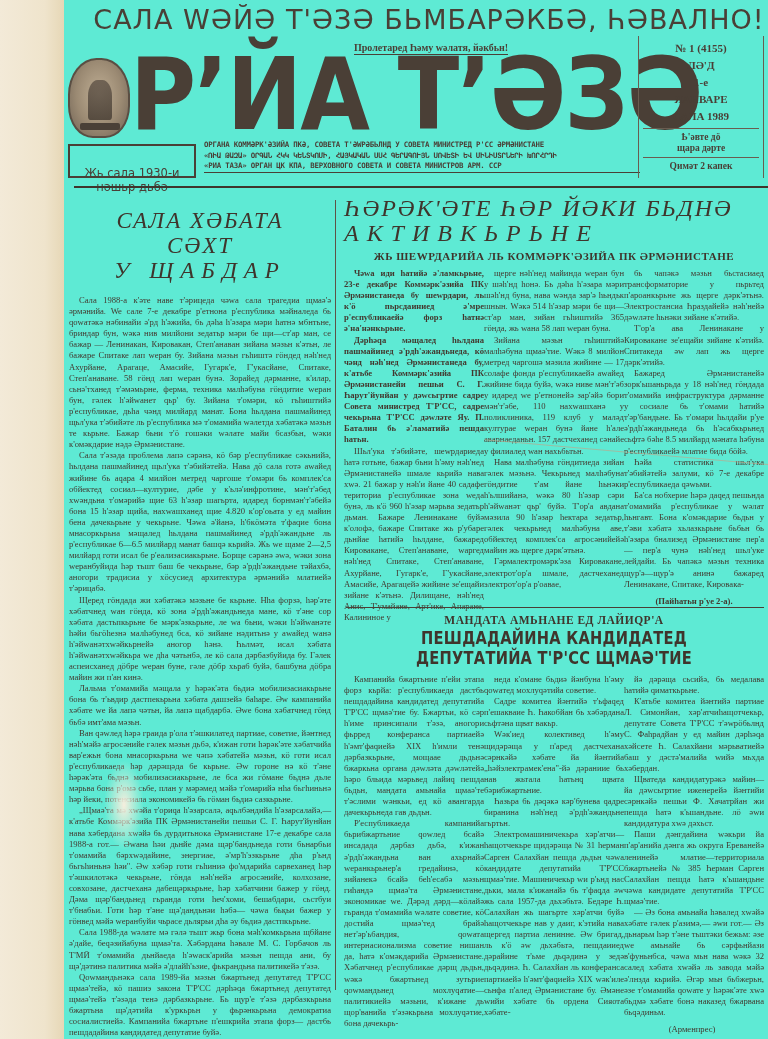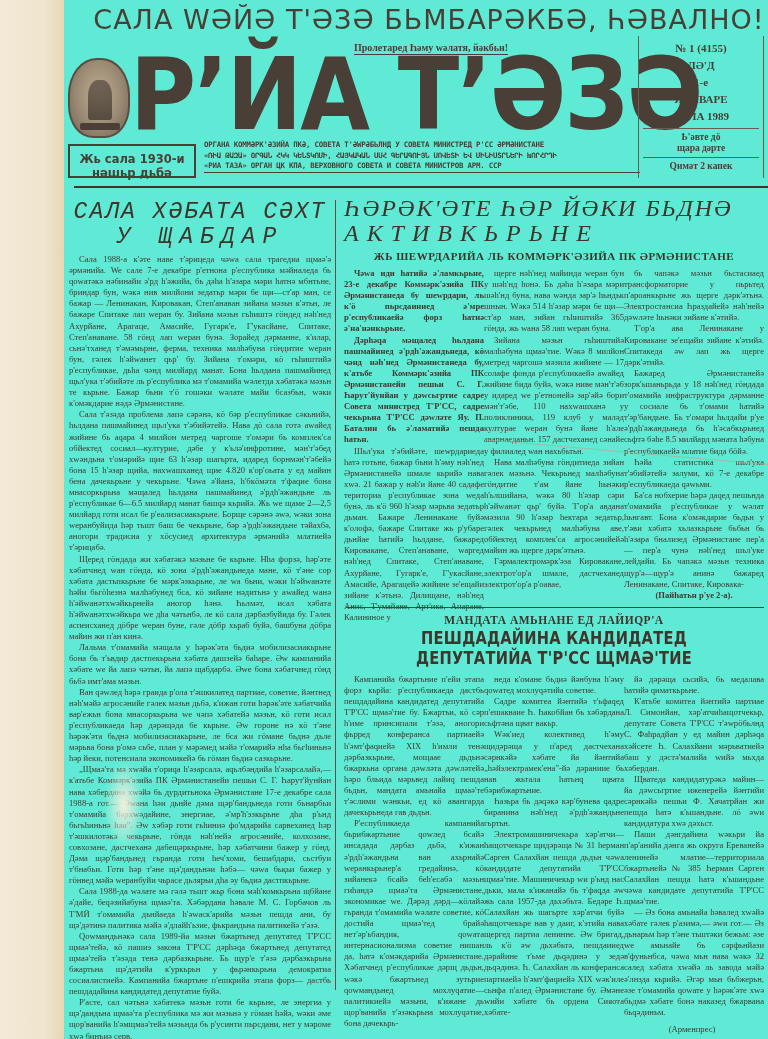--- a/index.html
+++ b/index.html
@@ -17,49 +17,49 @@
   .emblem{position:absolute;left:4px;top:58px;width:62px;height:80px;border-radius:46% 46% 40% 40%;
        background:radial-gradient(ellipse at 50% 45%,#bfae94 0%,#9b8a73 55%,#6f6254 100%);
        border:2px solid #5a4e43;box-sizing:border-box;}
   .emblem .fig{position:absolute;left:18px;top:20px;width:24px;height:40px;
        background:linear-gradient(180deg,#5a4e43,#3e352d);border-radius:40% 40% 10% 10%;opacity:.75;}
   .emblem .band{position:absolute;left:10px;bottom:6px;width:40px;height:7px;background:#4a4037;border-radius:2px;}
   .title{position:absolute;left:66px;top:44px;font-family:"DejaVu Sans","Liberation Sans",sans-serif;
        font-weight:bold;font-size:98px;line-height:98px;letter-spacing:-2px;color:#4a3f36;
        transform:scaleX(.92) scaleY(1.02);transform-origin:left top;}
   .founded{position:absolute;left:4px;top:144px;width:128px;height:34px;border:2px solid #4a3f36;
-       box-sizing:border-box;text-align:center;font-family:"DejaVu Sans",sans-serif;font-weight:bold;
-       font-size:11.5px;line-height:14px;padding-top:6px;color:#4a3f36;}
+       box-sizing:border-box;text-align:center;font-family:"DejaVu Sans",sans-serif;font-weight:normal;
+       font-size:11.5px;line-height:14px;padding-top:20px;color:#4a3f36;}
   .publisher{position:absolute;left:140px;top:140px;width:430px;font-family:"DejaVu Sans Mono","Liberation Mono",monospace;
        font-weight:bold;font-size:7.4px;line-height:10.5px;color:#4a3f36;letter-spacing:-.2px;white-space:nowrap;overflow:hidden;}
   .pub-rule{position:absolute;left:140px;top:172px;width:436px;border-top:1.5px solid #4a3f36;}
   .issuebox{position:absolute;left:574px;top:36px;width:124px;height:142px;border-left:1px solid #6a5d50;border-right:1px solid #6a5d50;
        text-align:center;font-family:"Liberation Serif",serif;font-weight:bold;color:#4a3f36;}
   .issuebox .ln{font-size:11px;line-height:17px;}
   .issuebox .sep{border-top:1px solid #6a5d50;margin:3px 4px;}
   .issuebox .sm{font-size:9.5px;line-height:11px;}
   .top-rule{position:absolute;left:10px;top:186px;width:694px;border-top:2.5px solid #3f352c;}
   
   .left-art{position:absolute;left:5px;top:196px;width:262px;}
-  .left-art h1{margin:4px;text-align:center;font-family:Liberation Mono, monospace;font-style:italic;font-weight:normal;
+  .left-art h1{margin:12px;text-align:center;font-family:Liberation Serif, serif;font-style:italic;font-weight:normal;
        font-size:23px;line-height:25px;letter-spacing:2px;color:#3f352c;}
   .left-art h1 .sp{letter-spacing:7px;text-align:center;}
   .body-text{font-family:"Liberation Serif",serif;font-size:8.6px;line-height:11.1px;text-align:justify;color:#43382e;}
   .body-text p{margin:0;text-indent:10px;}
   .body-text p.b{font-weight:bold;}
   .col-divider{position:absolute;left:271px;top:200px;height:790px;border-left:1px solid #5e5246;}
   
   .rt{position:absolute;left:280px;top:196px;width:420px;}
   .rt h1{margin:0;text-align:left;font-family:"Liberation Serif",serif;font-style:italic;font-weight:normal;
        font-size:24px;line-height:25px;letter-spacing:2px;color:#3f352c;}
   .rt h1 .sp{letter-spacing:8px;}
   .rt h2{margin:4px 0 6px;text-align:center;font-family:"Liberation Serif",serif;font-weight:bold;font-size:11px;letter-spacing:.5px;color:#3f352c;}
   .cols3{display:flex;gap:0;}
   .cols3 > div{flex:1;}
-  .sig{text-align:center;font-weight:bold;}
+  .sig{text-align:center;font-weight:bold;margin-top:6px;}
   .mid-rule{position:absolute;left:282px;top:607px;width:418px;border-top:1.5px solid #4a3f36;}
   .rb{position:absolute;left:280px;top:614px;width:420px;}
   .rb h3{margin:0;text-align:center;font-family:"Liberation Serif",serif;font-weight:bold;font-size:11.5px;letter-spacing:.5px;color:#3f352c;}
   .rb h1{margin:2px 0 6px;text-align:center;font-family:"DejaVu Sans","Liberation Sans",sans-serif;font-weight:bold;
        font-size:17px;letter-spacing:.3px;color:#3f352c;transform:scaleX(.86);}
   .agency{text-align:center;margin-top:6px;padding-right:4px;}
   .stain{position:absolute;left:40px;top:760px;width:40px;height:90px;background:radial-gradient(ellipse,#f6eedd 0%,rgba(246,238,221,0) 70%);}
   .crease{position:absolute;left:420px;top:455px;width:360px;height:1px;background:#b9a98d;transform:rotate(5deg);opacity:.7;}
 </style>
 </head>

